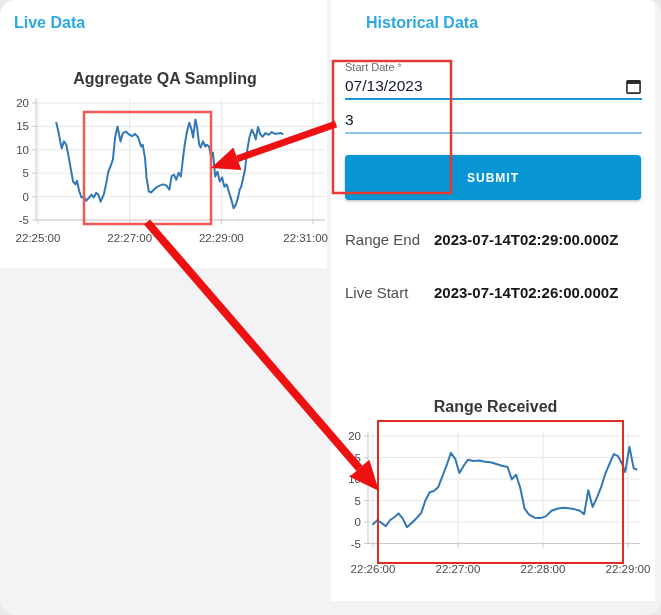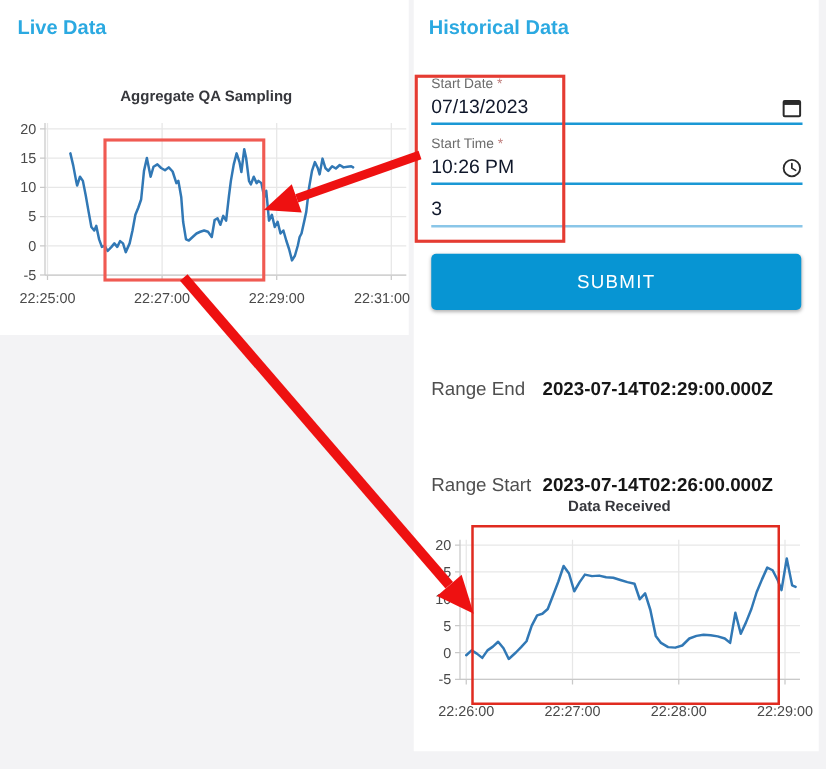--- a/index.html
+++ b/index.html
@@ -1,48 +1,48 @@
 <!DOCTYPE html>
 <html><head>
 <meta charset="utf-8">
 <style>
   html,body{margin:0;padding:0;background:#e9e9eb;}
   .page{position:relative;width:661px;height:615px;background:#f3f3f5;overflow:hidden;
-        font-family:"Liberation Sans",sans-serif;}
+        font-family:"Liberation Sans",sans-serif;border-radius:15px;}
   .card{position:absolute;background:#ffffff;}
   #live-card{left:0;top:0;width:327px;height:268px;}
   #hist-card{left:331px;top:0;width:324px;height:601px;}
   .panel-header{position:absolute;font-size:16px;font-weight:bold;color:#2ba9e1;}
   #live-header{left:14px;top:14px;}
-  #hist-header{left:343px;top:14px;}
-  .chart-title{position:absolute;font-size:12px;font-weight:bold;color:#36373c;text-align:center;}
+  #hist-header{left:366px;top:14px;}
+  .chart-title{position:absolute;font-size:16px;font-weight:bold;color:#36373c;text-align:center;}
   #live-chart-title{left:0;top:70px;width:330px;}
   #dr-chart-title{left:330px;top:398px;width:331px;}
   .chart-svg{position:absolute;z-index:2;}
   #chart-live{left:0;top:90px;}
   #chart-dr{left:330px;top:395px;}
   svg text.tick{font-family:"Liberation Sans",sans-serif;font-size:11.5px;fill:#4a4a4a;}
   
   .form-area{position:absolute;left:345px;top:60px;width:297px;}
   .field{margin-bottom:8px;}
   .flabel{font-size:11px;color:#6b6b6b;line-height:14px;}
   .flabel .req{color:#c0807f;margin-left:3px;}
   .fvalrow{display:flex;align-items:center;height:24px;}
   .fval{flex:1;border:none;outline:none;background:transparent;padding:0;
         font-family:"Liberation Sans",sans-serif;font-size:15.5px;color:#0f172a;}
   .ficon{width:18px;height:18px;display:flex;align-items:center;justify-content:center;cursor:pointer;}
   .funderline{height:2px;width:100%;}
   .submit-btn{display:block;width:296px;height:45px;margin-top:21px;border:none;border-radius:4px;
-        color:#ffffff;font-family:"Liberation Sans",sans-serif;font-size:15px;font-weight:normal;
+        color:#ffffff;font-family:"Liberation Sans",sans-serif;font-size:12px;font-weight:bold;
         letter-spacing:1px;cursor:pointer;box-shadow:0 1px 3px rgba(0,0,0,.3);}
   .result-row{display:flex;align-items:flex-end;font-size:15px;}
   #range-end-row{margin-top:31px;}
   #range-start-row{margin-top:36px;}
   .result-label{width:89px;color:#4f4f4f;}
-  .result-value{font-weight:bold;color:#161616;margin-top:24px;}
+  .result-value{font-weight:bold;color:#161616;}
   #overlay{position:absolute;left:0;top:0;z-index:10;pointer-events:none;}
 </style>
 </head>
 <body>
 
 <div class="page">
 
   <div class="card" id="live-card"></div>
   <div class="card" id="hist-card"></div>
 
@@ -95,54 +95,41 @@
         <span class="ficon">
           <svg width="17" height="17" viewBox="0 0 16 16">
             <rect x="1.8" y="2.6" width="12.4" height="11.6" rx="0.8" fill="none" stroke="#2b2b2b" stroke-width="1.5"></rect>
             <rect x="1.8" y="2.6" width="12.4" height="3.0" fill="#2b2b2b"></rect>
           </svg>
         </span>
       </div>
       <div class="funderline" style="background: rgb(26, 152, 213);"></div>
     </div>
 
-    <div class="field">
-      <div class="flabel"><span>Start Time</span><span class="req">*</span></div>
-      <div class="fvalrow">
-        <input class="fval" value="10:26 PM" style="">
-        <span class="ficon">
-          <svg width="17" height="17" viewBox="0 0 16 16">
-            <circle cx="8" cy="8" r="6.2" fill="none" stroke="#2b2b2b" stroke-width="1.4"></circle>
-            <path d="M8 4.6 L8 8 L10.8 9.7" fill="none" stroke="#2b2b2b" stroke-width="1.3" stroke-linecap="round"></path>
-          </svg>
-        </span>
-      </div>
-      <div class="funderline" style="background: rgb(26, 152, 213);"></div>
-    </div>
 
     <div class="field">
       <div class="fvalrow">
         <input class="fval" value="3" style="">
       </div>
       <div class="funderline" style="background: rgb(138, 198, 232);"></div>
     </div>
 
     <button class="submit-btn" style="background: rgb(7, 149, 211);">SUBMIT</button>
 
     <div class="result-row" id="range-end-row">
       <span class="result-label">Range End</span>
       <span class="result-value">2023-07-14T02:29:00.000Z</span>
     </div>
     <div class="result-row" id="range-start-row">
-      <span class="result-label">Range Start</span>
+      <span class="result-label">Live Start</span>
       <span class="result-value">2023-07-14T02:26:00.000Z</span>
     </div>
   </div>
 
-  <div class="chart-title" id="dr-chart-title">Data Received</div>
+  <div class="chart-title" id="dr-chart-title">Range Received</div>
   <svg class="chart-svg" id="chart-dr" width="331" height="200">
       <line x1="43" y1="36.7" x2="43" y2="148.5" stroke="#e7e7e7"></line>
       <line x1="43" y1="148.5" x2="43" y2="152.5" stroke="#c9c9c9"></line>
       <text x="43" y="178" text-anchor="middle" class="tick">22:26:00</text>
       <line x1="128.002" y1="36.7" x2="128.002" y2="148.5" stroke="#e7e7e7"></line>
       <line x1="128.002" y1="148.5" x2="128.002" y2="152.5" stroke="#c9c9c9"></line>
       <text x="128.002" y="178" text-anchor="middle" class="tick">22:27:00</text>
       <line x1="213.00400000000002" y1="36.7" x2="213.00400000000002" y2="148.5" stroke="#e7e7e7"></line>
       <line x1="213.00400000000002" y1="148.5" x2="213.00400000000002" y2="152.5" stroke="#c9c9c9"></line>
       <text x="213.00400000000002" y="178" text-anchor="middle" class="tick">22:28:00</text>

